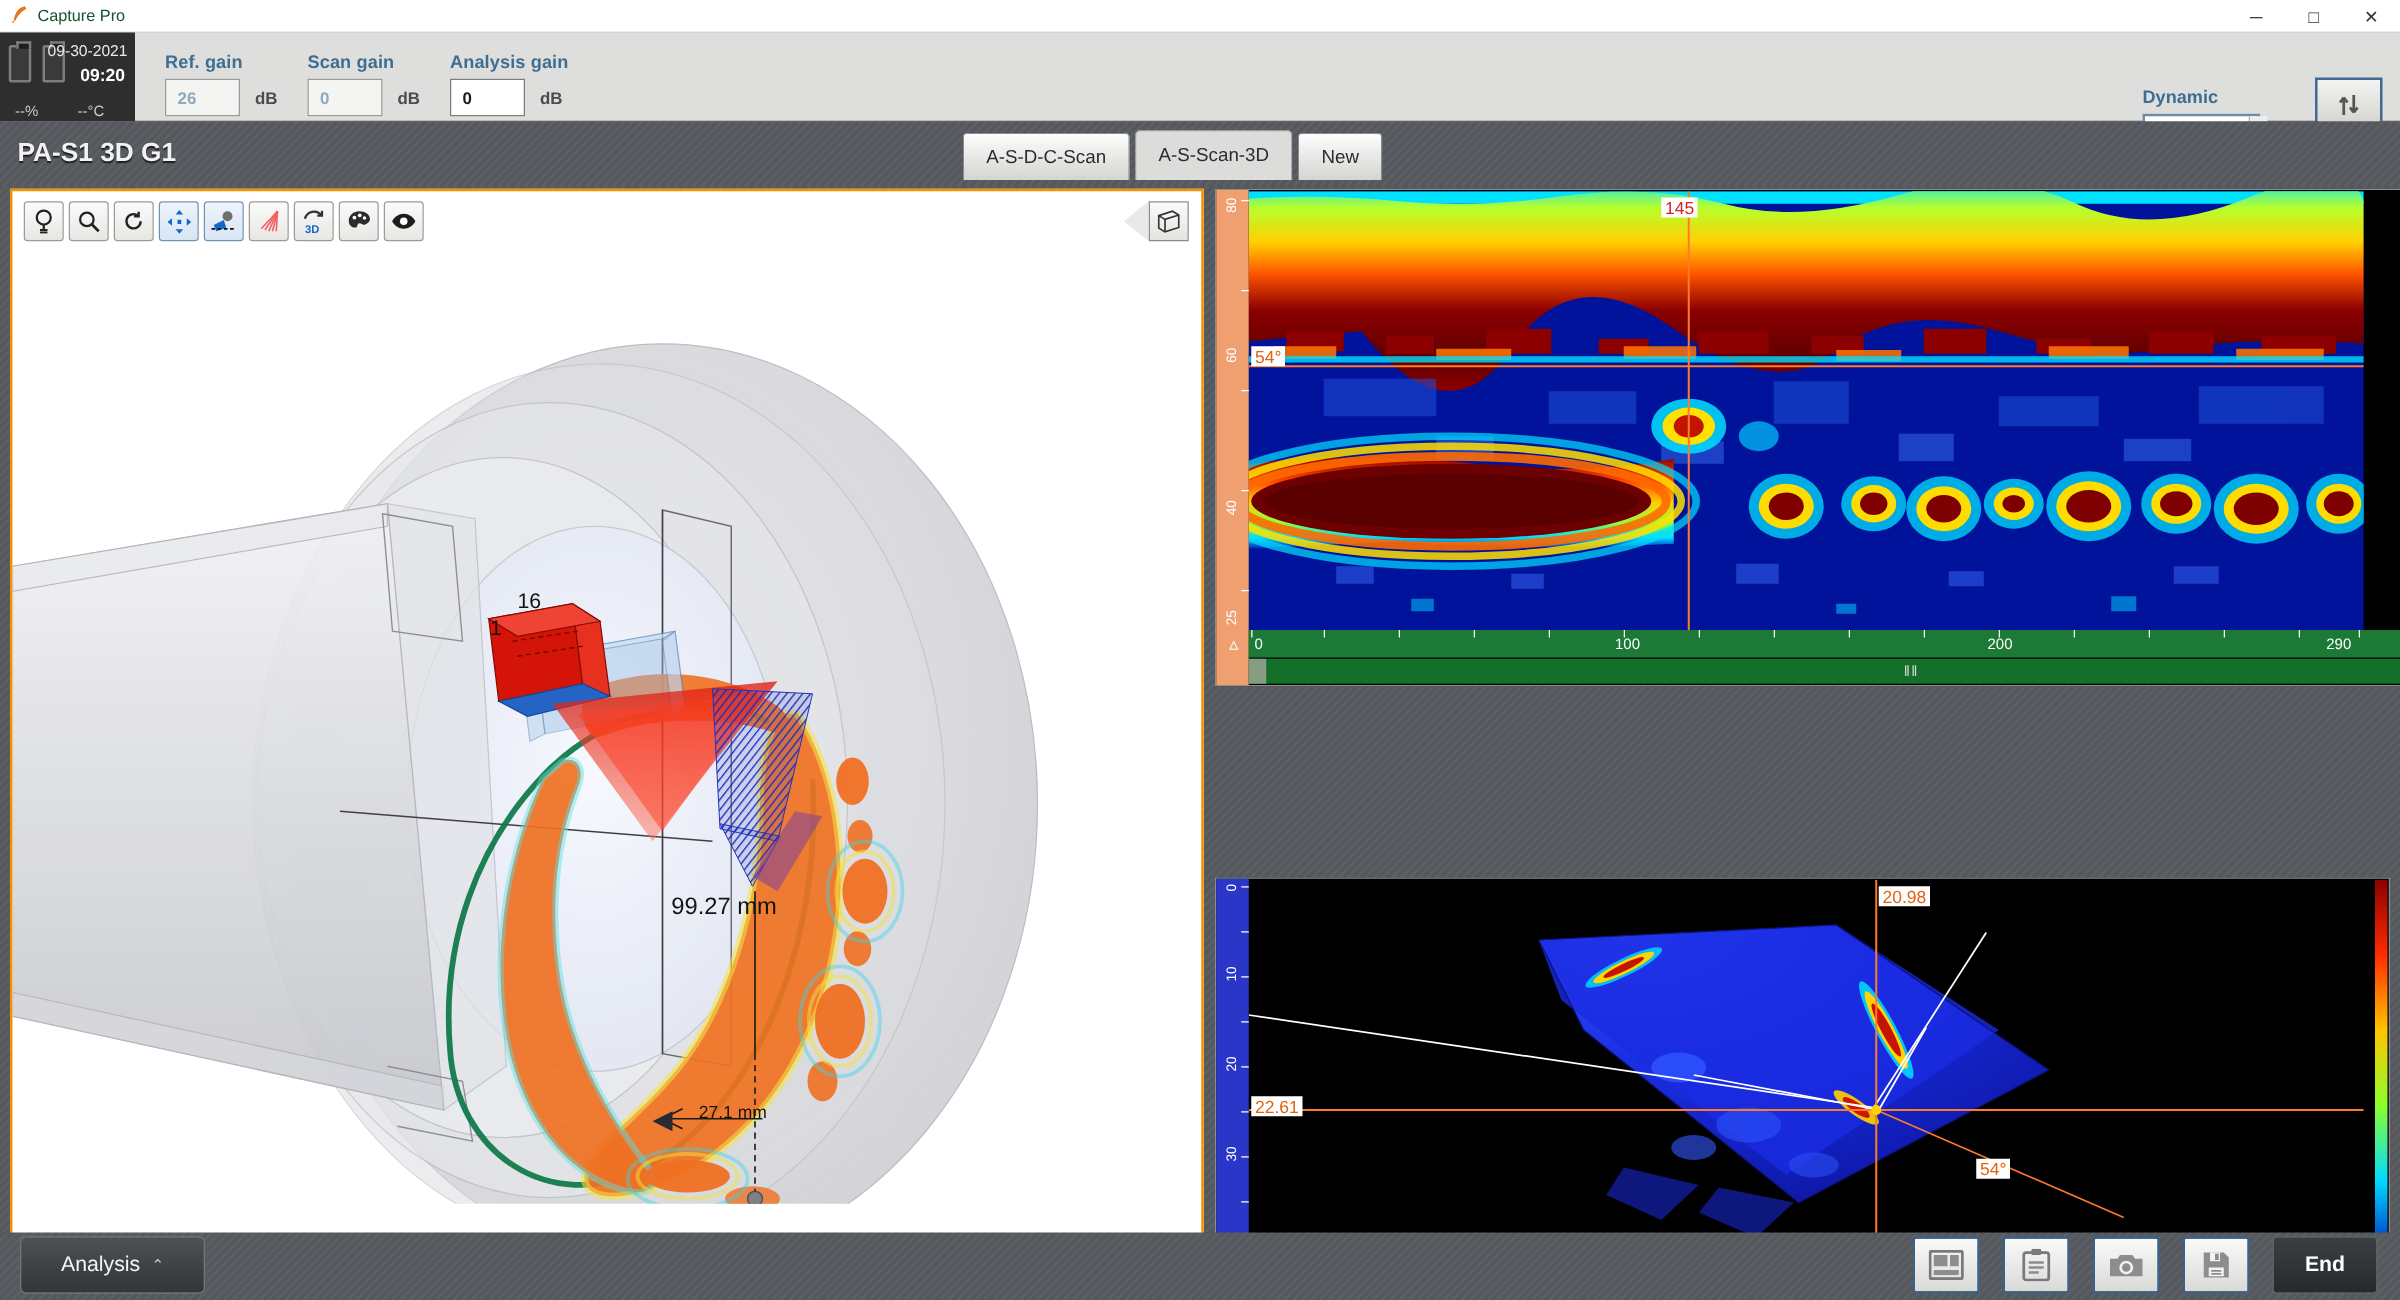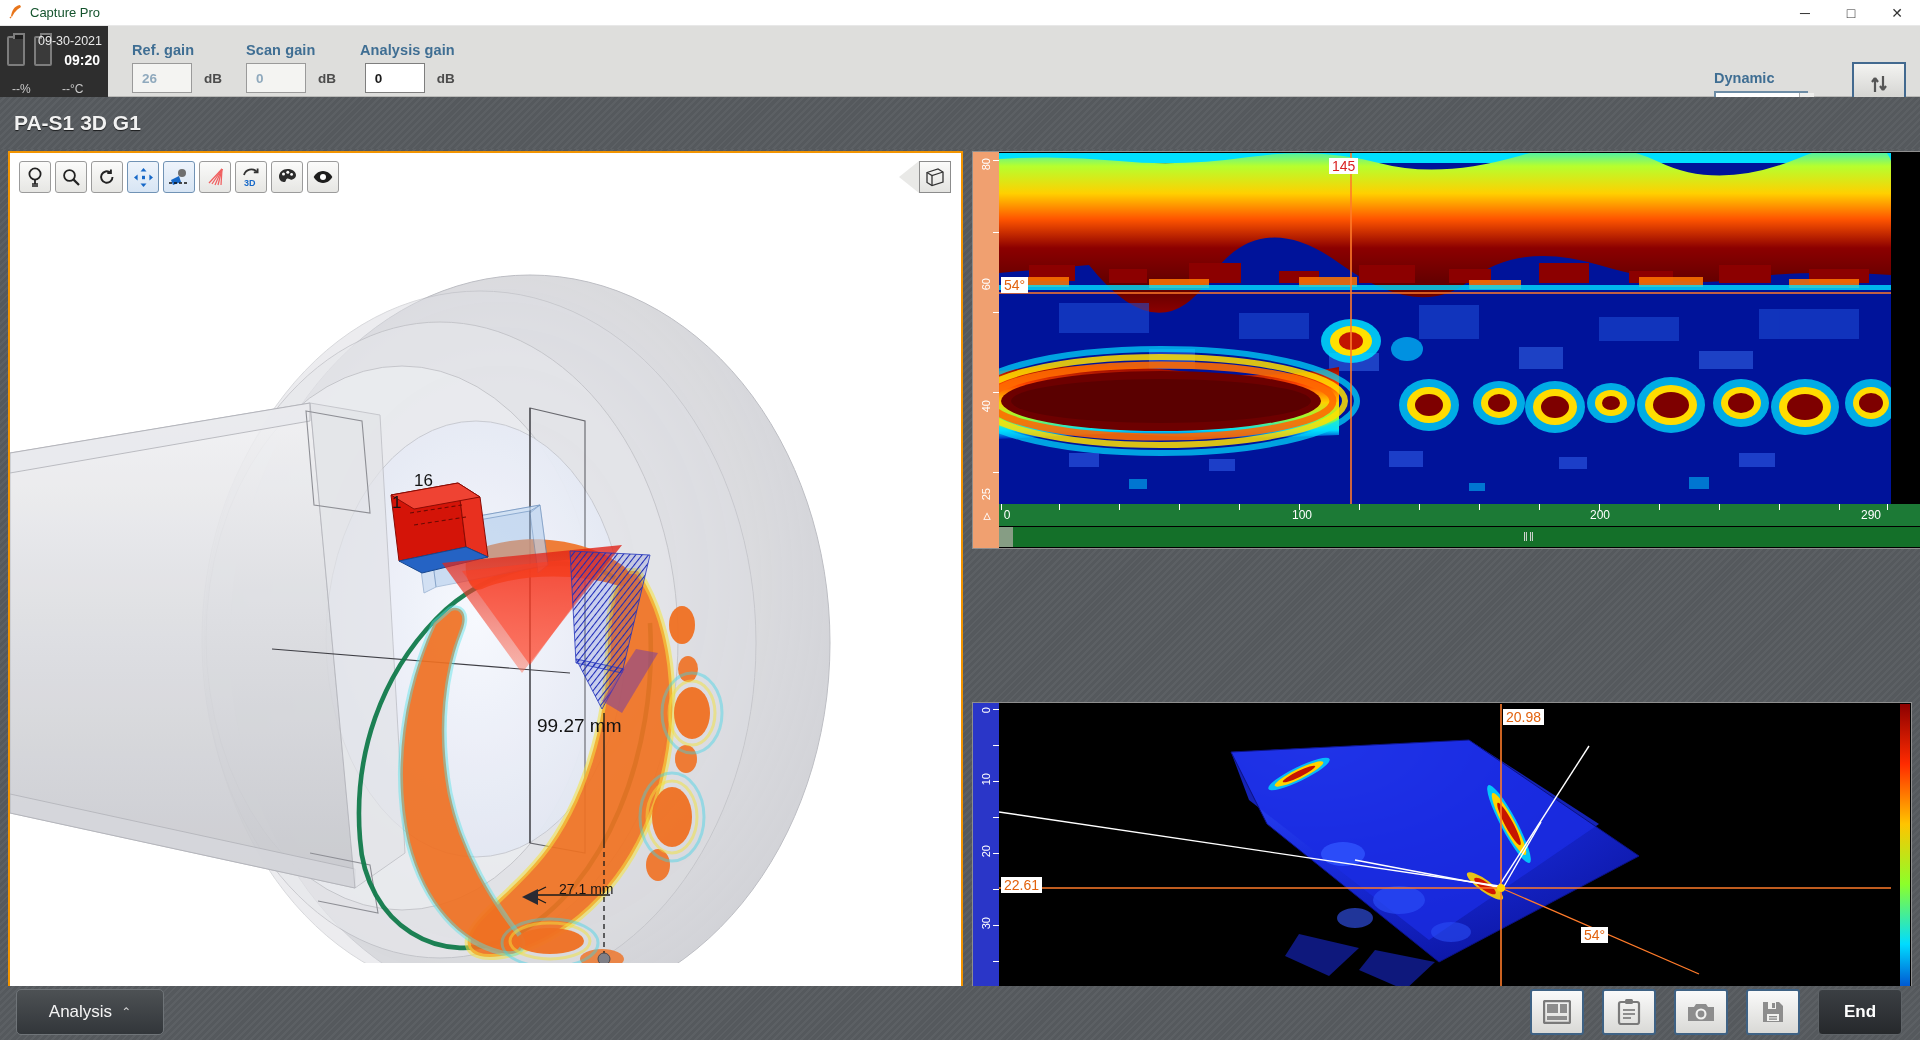--- a/index.html
+++ b/index.html
@@ -49,21 +49,21 @@
   #statusblk .tm{
     position:absolute; right:8px; top:26px; font-size:14px; font-weight:bold; color:#fff;
   }
   #statusblk .pct{ position:absolute; left:12px; bottom:1px; font-size:12px; color:#c9c9c9;}
   #statusblk .tmp{ position:absolute; left:62px; bottom:1px; font-size:12px; color:#c9c9c9;}
 
   .gain-group{ margin-left:24px; padding-top:16px; }
   .gain-group .lbl{
     font-size:14.5px; font-weight:bold; color:#3f6e93; margin-bottom:5px; letter-spacing:.1px;
   }
-  .gain-row{ display:flex; align-items:center;justify-content:flex-end; }
+  .gain-row{ display:flex; align-items:center; }
   .gain-field{
     width:60px; height:30px; border:1px solid #9a9a9a; background:#f4f4f2;
     display:flex; align-items:center; padding-left:9px;
     font-size:13.5px; color:#8fa9bd; font-weight:bold;
   }
   .gain-field.active{ background:#ffffff; color:#1b1b1b; border:1px solid #7e7e7e; }
   .gain-unit{ font-size:13.5px; color:#4c4c4c; margin-left:12px; font-weight:bold;}
 
   #dynamic-group{ position:absolute; right:112px; top:16px; }
   #dynamic-group .lbl{ font-size:14.5px; font-weight:bold; color:#3f6e93; margin-bottom:5px;margin-top:28px;}
@@ -286,20 +286,25 @@
   <div id="swapbtn">
     <svg width="20" height="24" viewBox="0 0 20 24">
       <path d="M6 20V6M6 6L3 10M6 6l3 4" stroke="#555" stroke-width="2.2" fill="none"></path>
       <path d="M14 4v14M14 18l-3-4M14 18l3-4" stroke="#555" stroke-width="2.2" fill="none"></path>
     </svg>
   </div>
 </div>
 
 <div id="header" class="striped">
   <div id="page-title">PA-S1 3D G1</div>
+  <div id="tabs">
+    <div class="tab">A-S-D-C-Scan</div>
+    <div class="tab active">A-S-Scan-3D</div>
+    <div class="tab">New</div>
+  </div>
 </div>
 
 <div id="work" class="striped">
 
   <div id="panel3d">
 
     <svg width="951" height="810" viewBox="0 0 951 810" style="position:absolute;left:0;top:0;">
       <defs>
         <linearGradient id="pipeG" x1="0" y1="0" x2="0" y2="1">
           <stop offset="0" stop-color="#f2f2f4"></stop>

